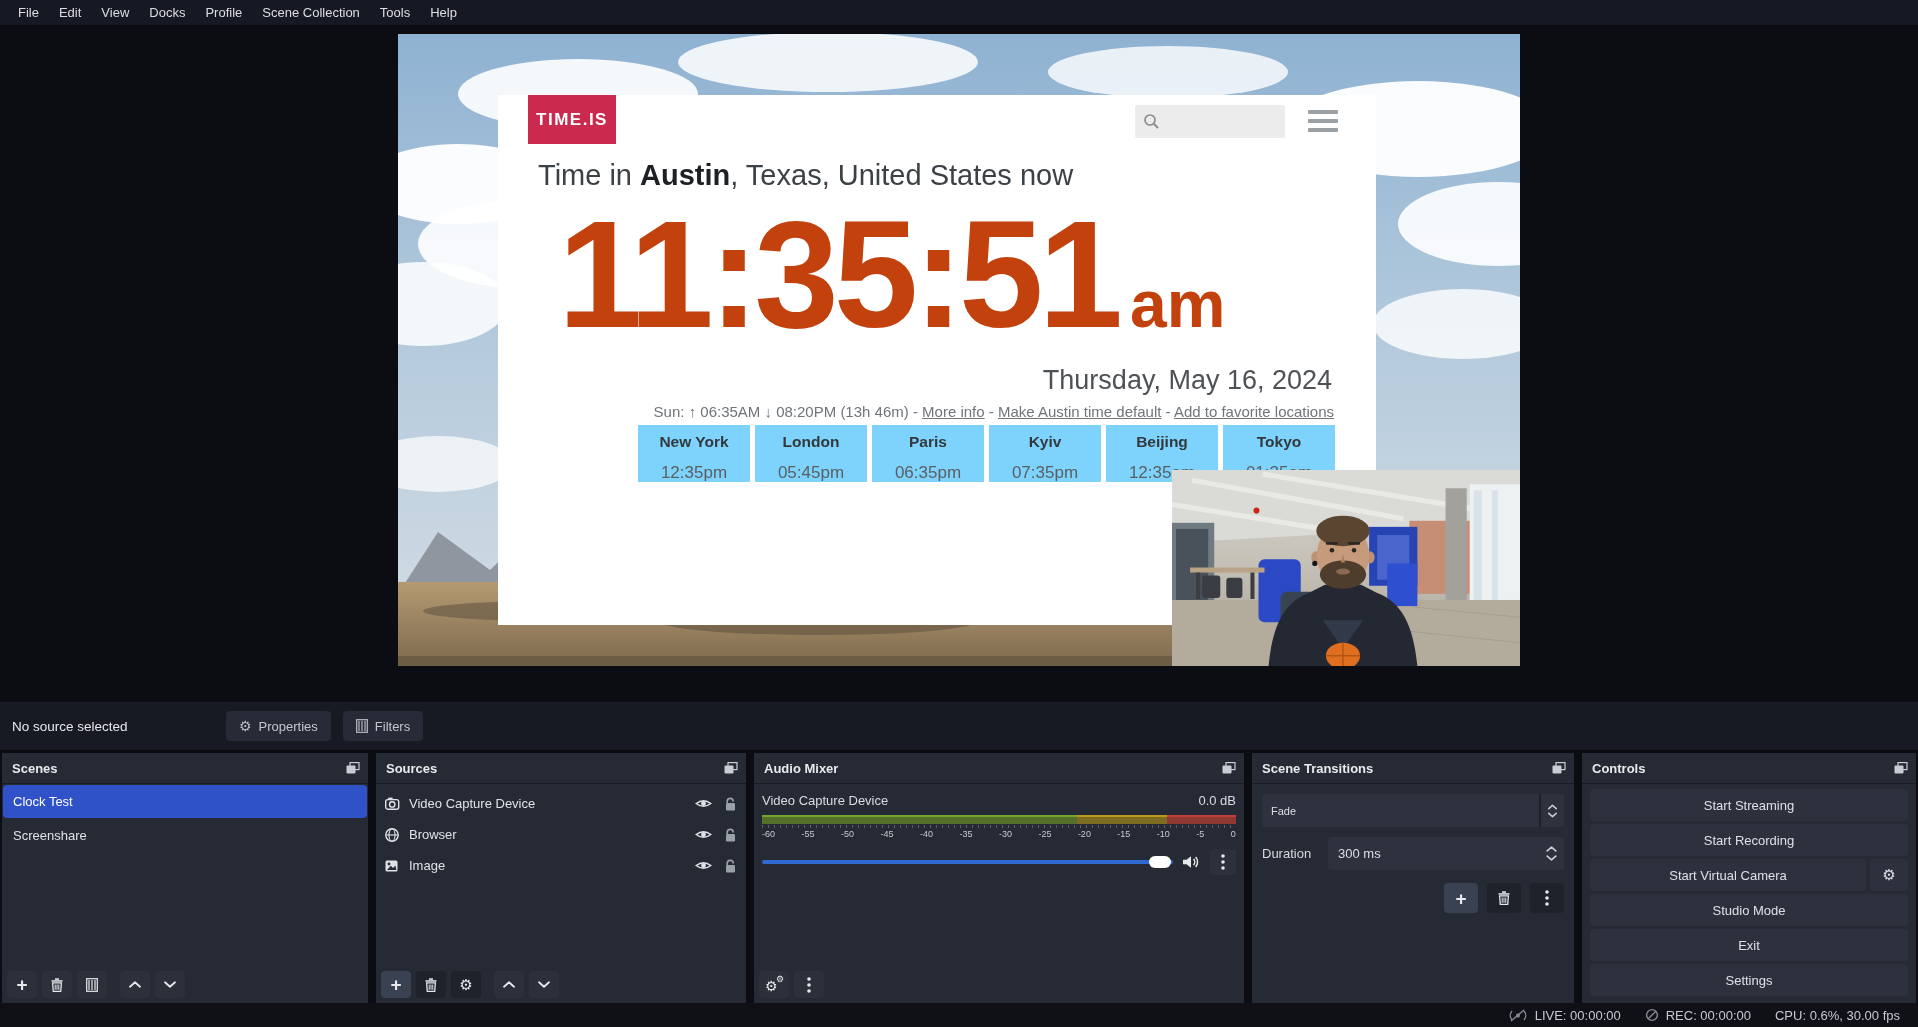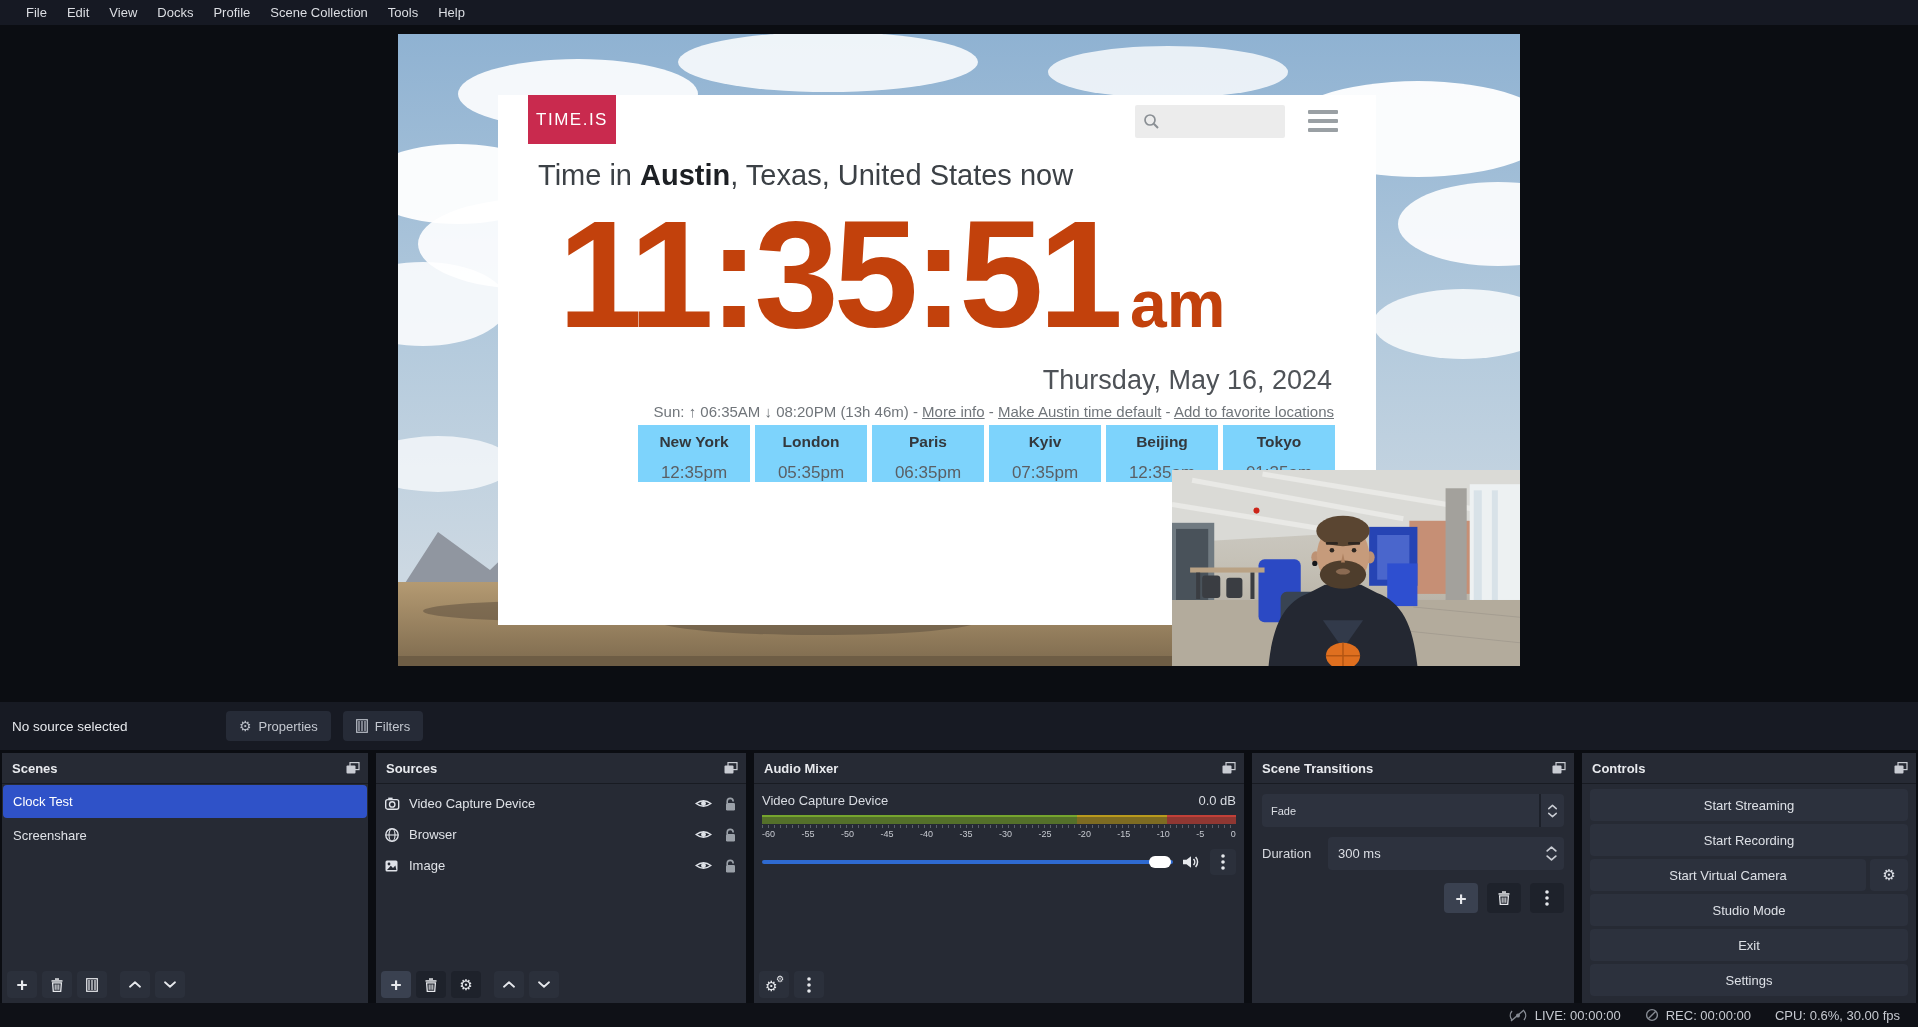--- a/index.html
+++ b/index.html
@@ -7,29 +7,29 @@
 .app{width:1918px;height:1027px;display:flex;flex-direction:column}
 
 
 .titlebar{flex:0 0 23px;background:#ffffff;display:flex;align-items:center;padding-left:7px;font-size:13px;color:#111}
 .obs-logo{width:15px;height:15px;margin-right:7px;flex:0 0 auto}
 .titlebar .title{flex:1;white-space:nowrap}
 .win-btn{width:46px;height:23px;display:flex;align-items:center;justify-content:center;color:#222;font-size:14px}
 .min-bar{width:10px;height:1.5px;background:#222}
 
 
-.menubar{flex:0 0 25px;background:#161923;display:flex;align-items:center;padding-left:16px}
+.menubar{flex:0 0 25px;background:#161923;display:flex;align-items:center;padding-left:8px}
 .menu-item{padding:0 10px;font-size:13px;color:#dcdee3;line-height:25px}
 
 
 .canvas{flex:1;position:relative;background:#0b0d12}
 .preview{position:absolute;left:398px;top:9px;width:1122px;height:632px;overflow:hidden}
 .backdrop{position:absolute;left:0;top:0;width:100%;height:100%}
 .timeis-card{position:absolute;left:100px;top:61px;width:878px;height:530px;background:#fff}
-.ti-badge{position:absolute;left:30px;top:0;width:88px;height:49px;background:var(--timeisred,#c92a4e);color:#fff;display:flex;align-items:center;justify-content:center;font-weight:normal;font-size:17px;letter-spacing:1.5px}
+.ti-badge{position:absolute;left:30px;top:0;width:88px;height:49px;background:var(--timeisred,#c92a4e);color:#fff;display:flex;align-items:center;justify-content:center;font-weight:bold;font-size:17px;letter-spacing:1.5px}
 .ti-search{position:absolute;left:637px;top:10px;width:150px;height:33px;background:#ececec;border-radius:2px;display:flex;align-items:center;padding-left:8px}
 .ti-burger{position:absolute;left:810px;top:15px;width:30px;display:flex;flex-direction:column;gap:5px}
 .ti-burger div{height:4px;background:#9aa0a4;border-radius:1px}
 .ti-heading{position:absolute;left:40px;top:64px;font-size:29px;color:#3c4146;white-space:nowrap}
 .ti-heading b{font-weight:800;color:#1d2024}
 .ti-clock-row{position:absolute;left:60px;top:96px;display:flex;align-items:baseline;color:#c2410c}
 .ti-clock{font-size:152px;font-weight:bold;letter-spacing:-5px;line-height:1.1}
 .ti-ampm{font-size:66px;font-weight:bold;margin-left:12px}
 .ti-date{position:absolute;right:44px;top:270px;font-size:27px;color:#4e5257}
 .ti-sun{position:absolute;right:42px;top:308px;font-size:15px;color:#70757a;white-space:nowrap}
@@ -191,21 +191,21 @@
         </div>
         <div class="ti-date">Thursday, May 16, 2024</div>
         <div class="ti-sun"><span>Sun: ↑ 06:35AM ↓ 08:20PM (13h 46m)</span><span> - </span><span class="lnk">More info</span><span> - </span><span class="lnk">Make Austin time default</span><span> - </span><span class="lnk">Add to favorite locations</span></div>
         <div class="ti-cities">
           <div class="ti-city">
               <div class="cname">New York</div>
               <div class="ctime">12:35pm</div>
             </div>
           <div class="ti-city">
               <div class="cname">London</div>
-              <div class="ctime">05:35pm</div>
+              <div class="ctime">05:45pm</div>
             </div>
           <div class="ti-city">
               <div class="cname">Paris</div>
               <div class="ctime">06:35pm</div>
             </div>
           <div class="ti-city">
               <div class="cname">Kyiv</div>
               <div class="ctime">07:35pm</div>
             </div>
           <div class="ti-city">

